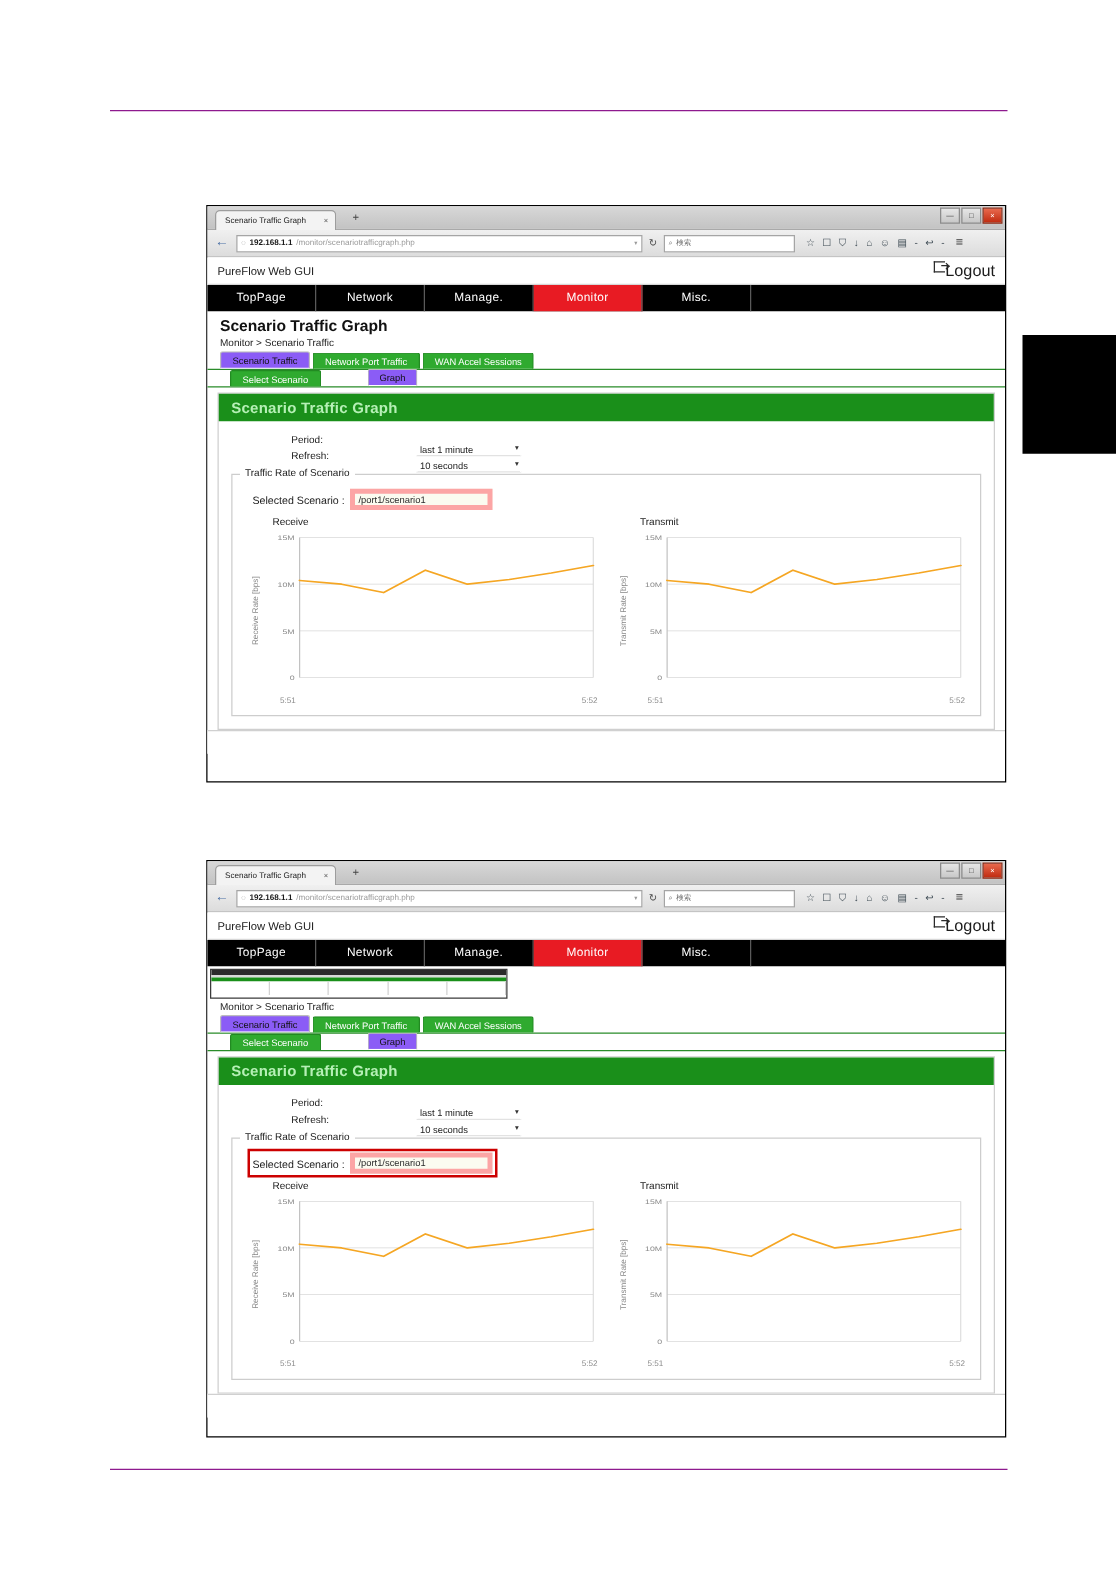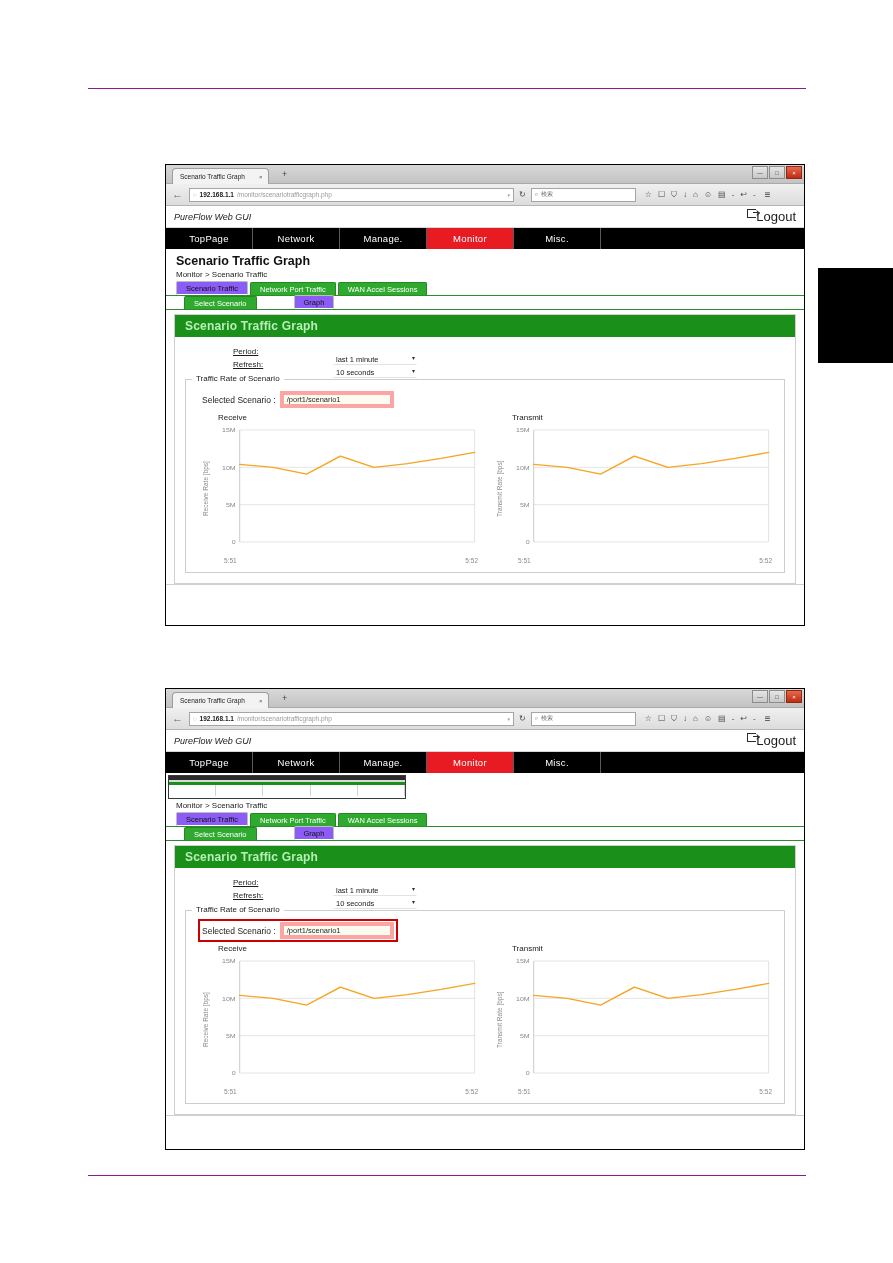--- a/index.html
+++ b/index.html
@@ -106,21 +106,21 @@
   .toolbar-icons .ti { line-height: 8px; }
   .hamburger { margin-left: 6px; font-size: 10px; color: #3a3a3a; }
 
   
   .app { background: #fff; }
   .app-header {
     height: 21px; display: flex; align-items: center;
     padding: 0 8px; border-bottom: 1px solid #d7d7d7;
     background: #fff;
   }
-  .app-title { font-size: 9px; color: #1c1c1c; font-style: italic; }
+  .app-title { font-size: 9px; color: #1c1c1c; }
   .logout {
     margin-left: auto; display: flex; align-items: flex-start; 
     font-size: 13px; color: #1c1c1c;
   }
   .logout-icon {
     display: inline-block; width: 9px; height: 9px;
     border: 1.2px solid #2b2b2b; border-right: none;
     position: relative; box-sizing: border-box;
   }
   .logout-icon::after {
@@ -186,21 +186,21 @@
     background: #1a8f1a;
     color: #b6f0b6;
     font-size: 12px; font-weight: bold;
     padding: 4px 10px;
     letter-spacing: .2px;
   }
   .panel-body { padding: 8px 10px 10px 10px; }
 
   .form-rows { margin-left: 48px; }
   .form-row { display: flex; align-items: center; height: 13px; font-size: 8px; color: #1b1b1b; }
-  .form-row .lbl { width: 100px; text-decoration: underline; }
+  .form-row .lbl { width: 100px; }
   .select-mini {
     font-size: 7.5px; color: #1b1b1b;
     background: #fff; border: 1px solid #ffffff;
     border-bottom: 1px solid #e2e2e2;
     padding: 0 10px 0 2px; position: relative; min-width: 70px; margin-top: 16px;
   }
   .select-mini::after {
     content: "\25BE"; position: absolute; right: 1px; top: -1px;
     font-size: 6px; color: #333;
   }

